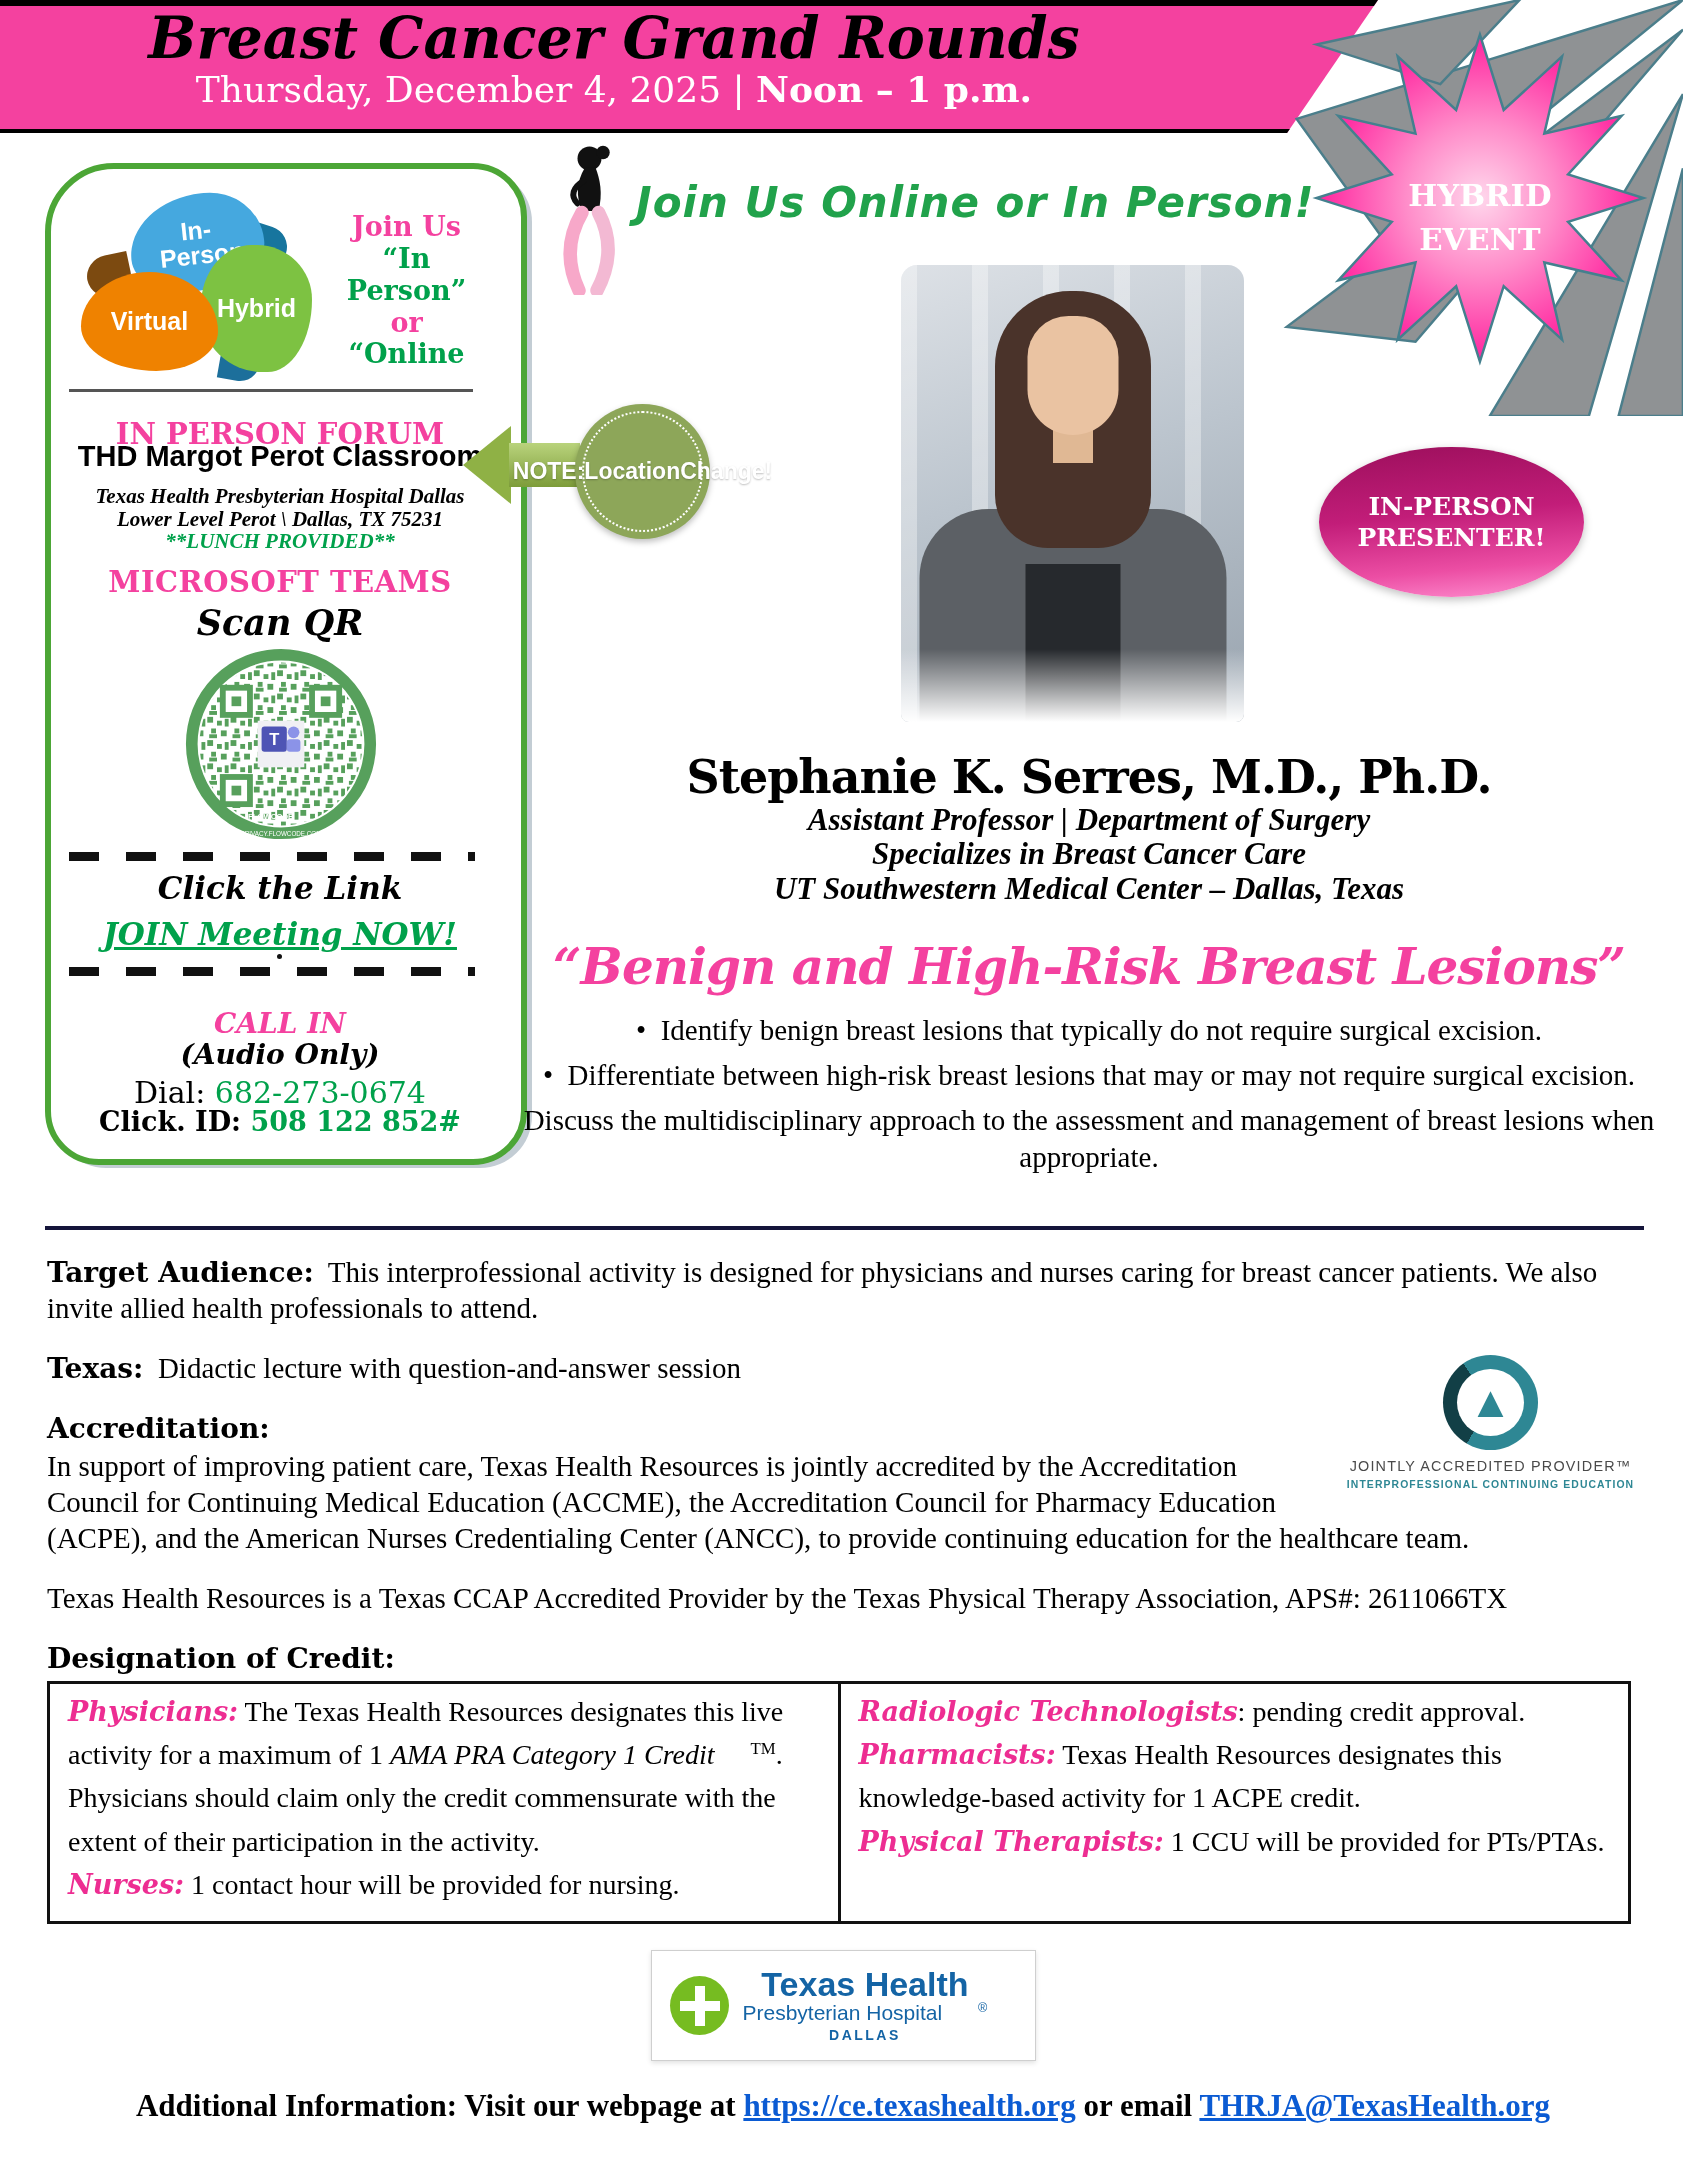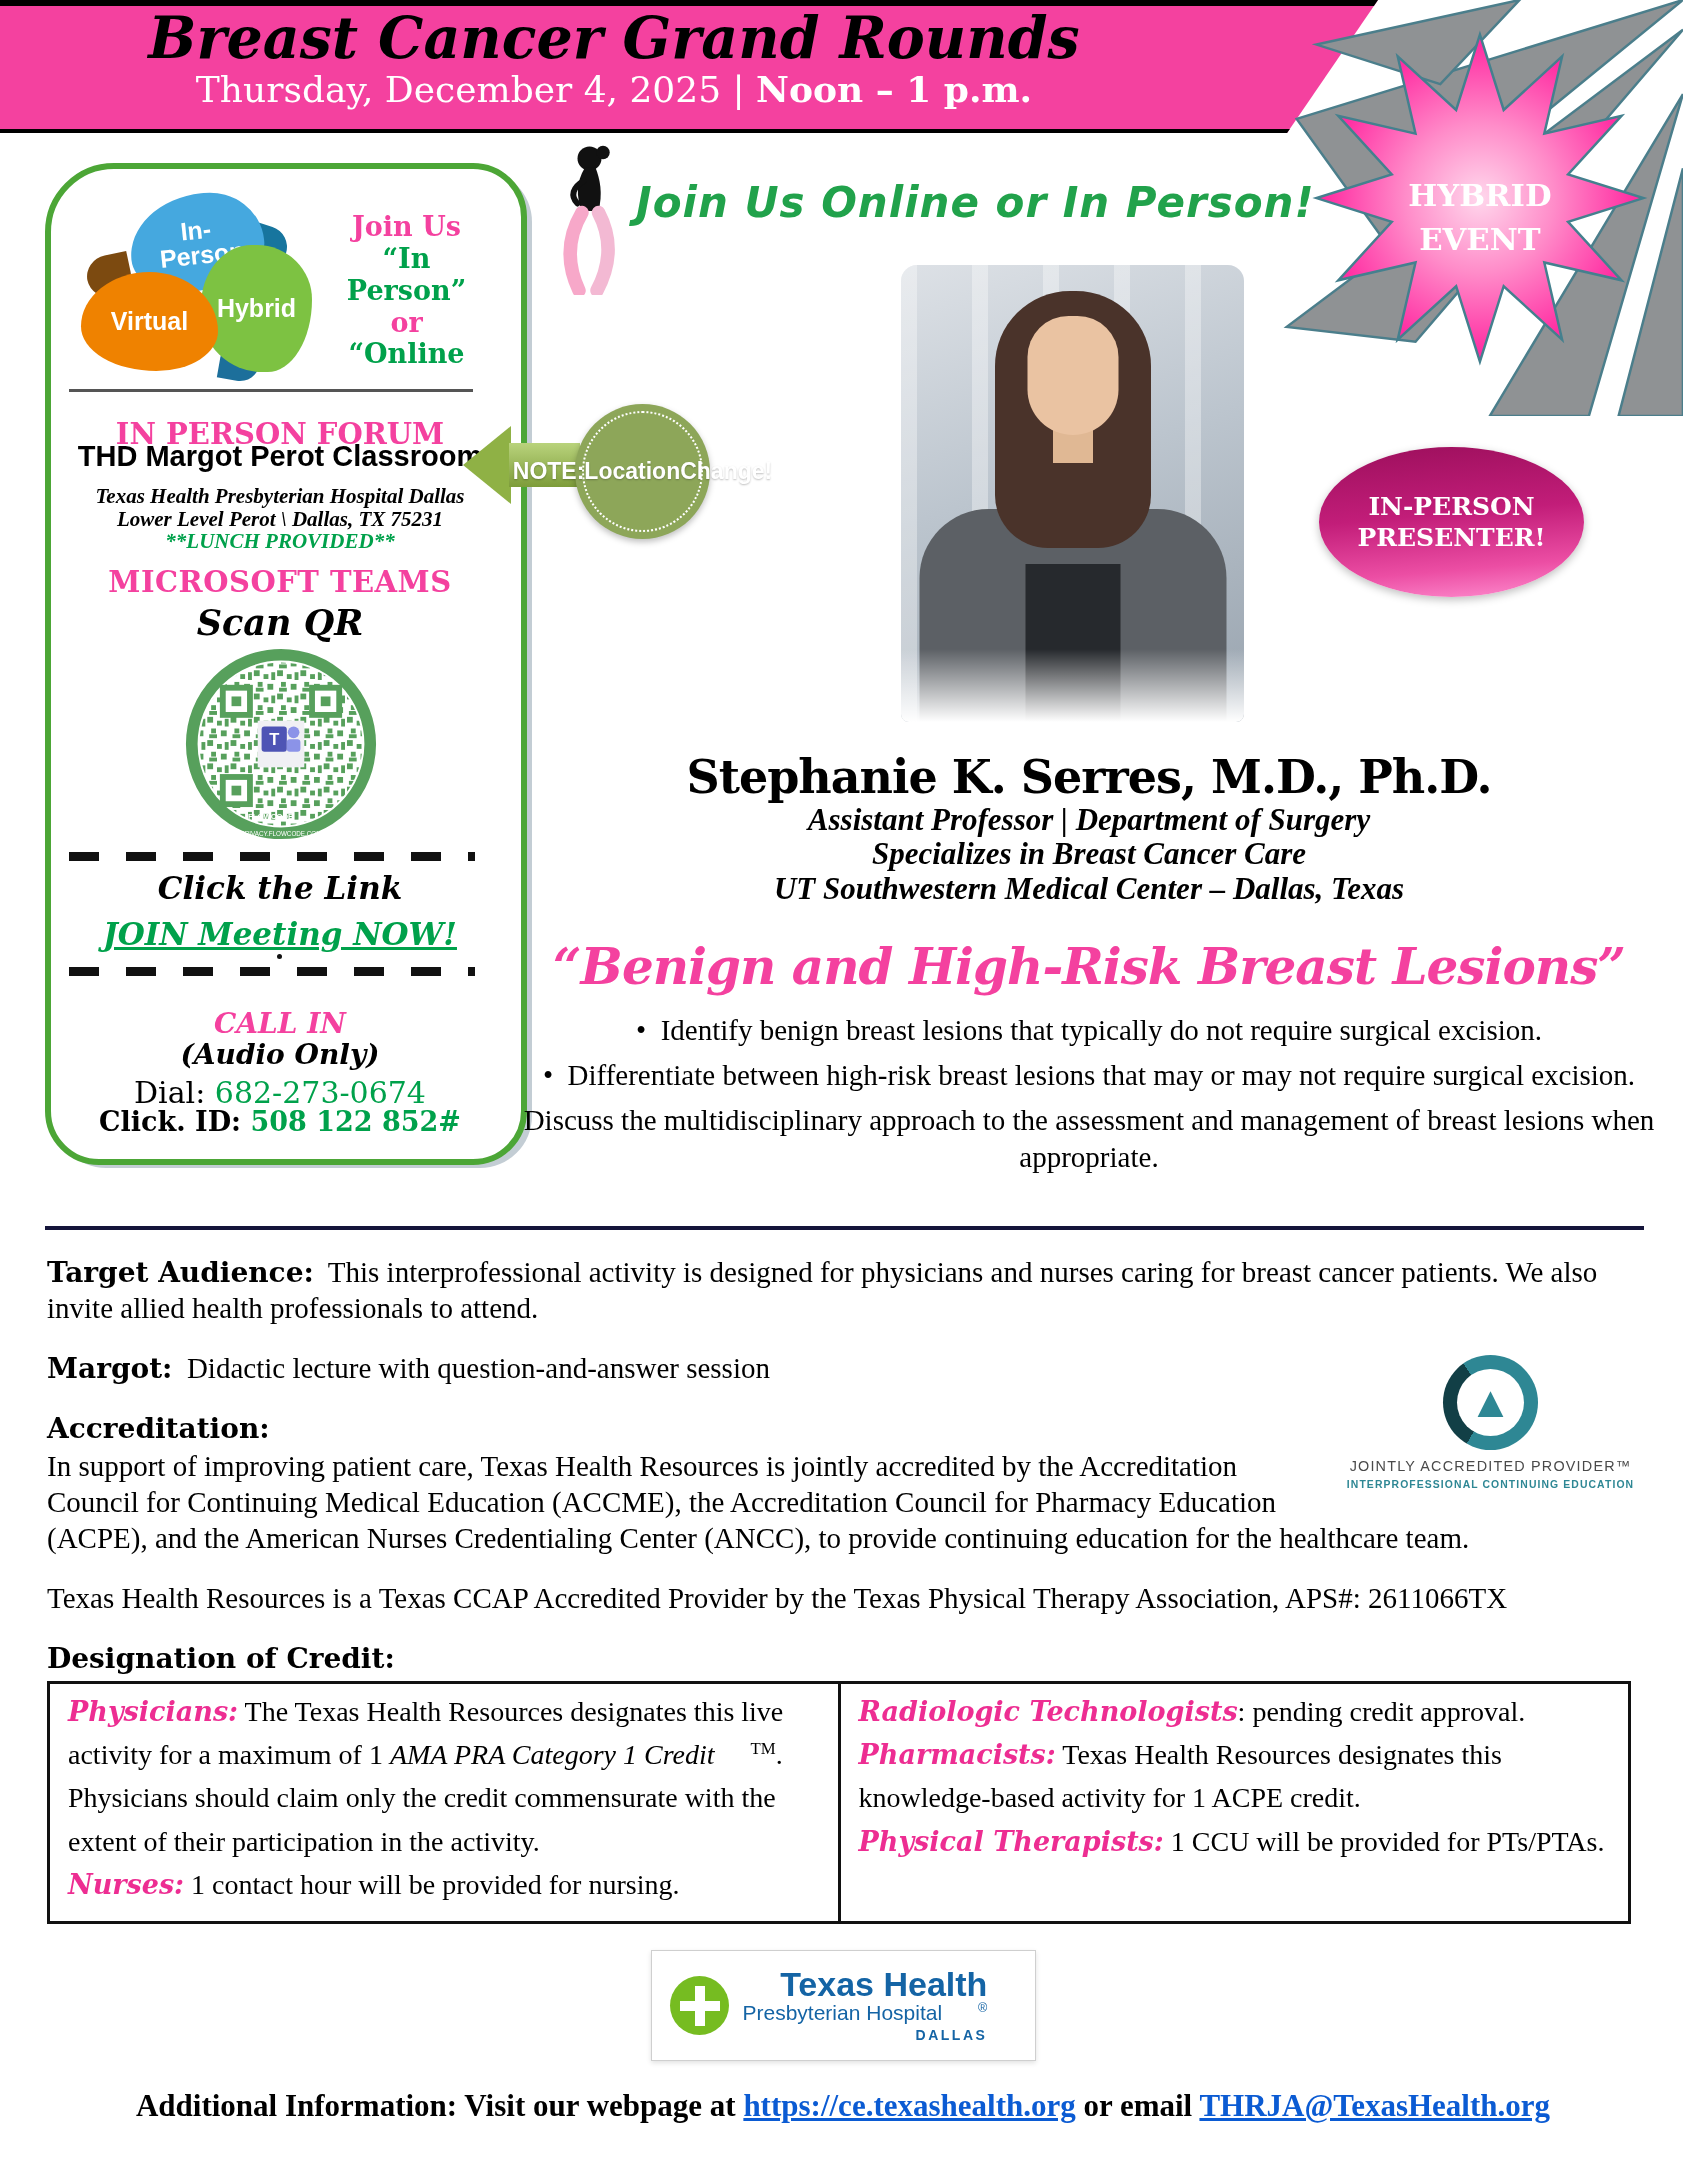--- a/index.html
+++ b/index.html
@@ -141,21 +141,21 @@
   .plabel{color:#ed2d92;font-weight:bold;font-style:italic;font-family:"DejaVu Serif",serif;font-size:27px;}
   table.credit i{font-style:italic;}
   sup{font-size:60%;margin-left:36px;}
 
   
   .th-box{width:347px;margin:6px auto 26px;border:1px solid #cfcfcf;background:#fff;
           box-shadow:0 2px 5px rgba(0,0,0,.12);padding:16px 18px;display:flex;align-items:center;gap:14px;}
   .th-icon{width:59px;height:59px;border-radius:50%;background:#76bc21;position:relative;flex:0 0 auto;}
   .th-icon:before{content:"";position:absolute;left:10px;top:25px;width:40px;height:10px;background:#fff;}
   .th-icon:after{content:"";position:absolute;left:25px;top:10px;width:10px;height:40px;background:#fff;}
-  .th-words{font-family:"Liberation Sans",sans-serif;color:#1464a5;text-align:right;}
+  .th-words{font-family:"Liberation Sans",sans-serif;color:#1464a5;text-align:center;}
   .th-name{font-size:34px;font-weight:bold;line-height:1;}
   .th-sub{font-size:21px;line-height:1.15;}
   .th-city{font-size:14px;letter-spacing:2.5px;font-weight:bold;margin-top:2px;}
 
   
   .footer{text-align:center;font-weight:bold;font-size:31px;margin-top:4px;}
   .flink{color:#0b5bd3;text-decoration:underline;cursor:pointer;font-weight:bold;}
 </style>
 </head>
 <body>
@@ -343,21 +343,21 @@
       <div class="disc">
         <div class="inner">
             <span>▲</span>
           </div>
       </div>
       <div class="l1">JOINTLY ACCREDITED PROVIDER™</div>
       <div class="l2">INTERPROFESSIONAL CONTINUING EDUCATION</div>
     </div>
 
     <p>
-      <b>Margot:</b>&nbsp;
+      <b>Texas:</b>&nbsp;
       <span>Didactic lecture with question-and-answer session</span>
     </p>
 
     <p class="accr-head">
       <b>Accreditation:</b>
     </p>
     <p>In support of improving patient care, Texas Health Resources is jointly accredited by the Accreditation Council for Continuing Medical Education (ACCME), the Accreditation Council for Pharmacy Education (ACPE), and the American Nurses Credentialing Center (ANCC), to provide continuing education for the healthcare team.</p>
 
     <p style="clear:left;">Texas Health Resources is a Texas CCAP Accredited Provider by the Texas Physical Therapy Association, APS#: 2611066TX</p>
 

